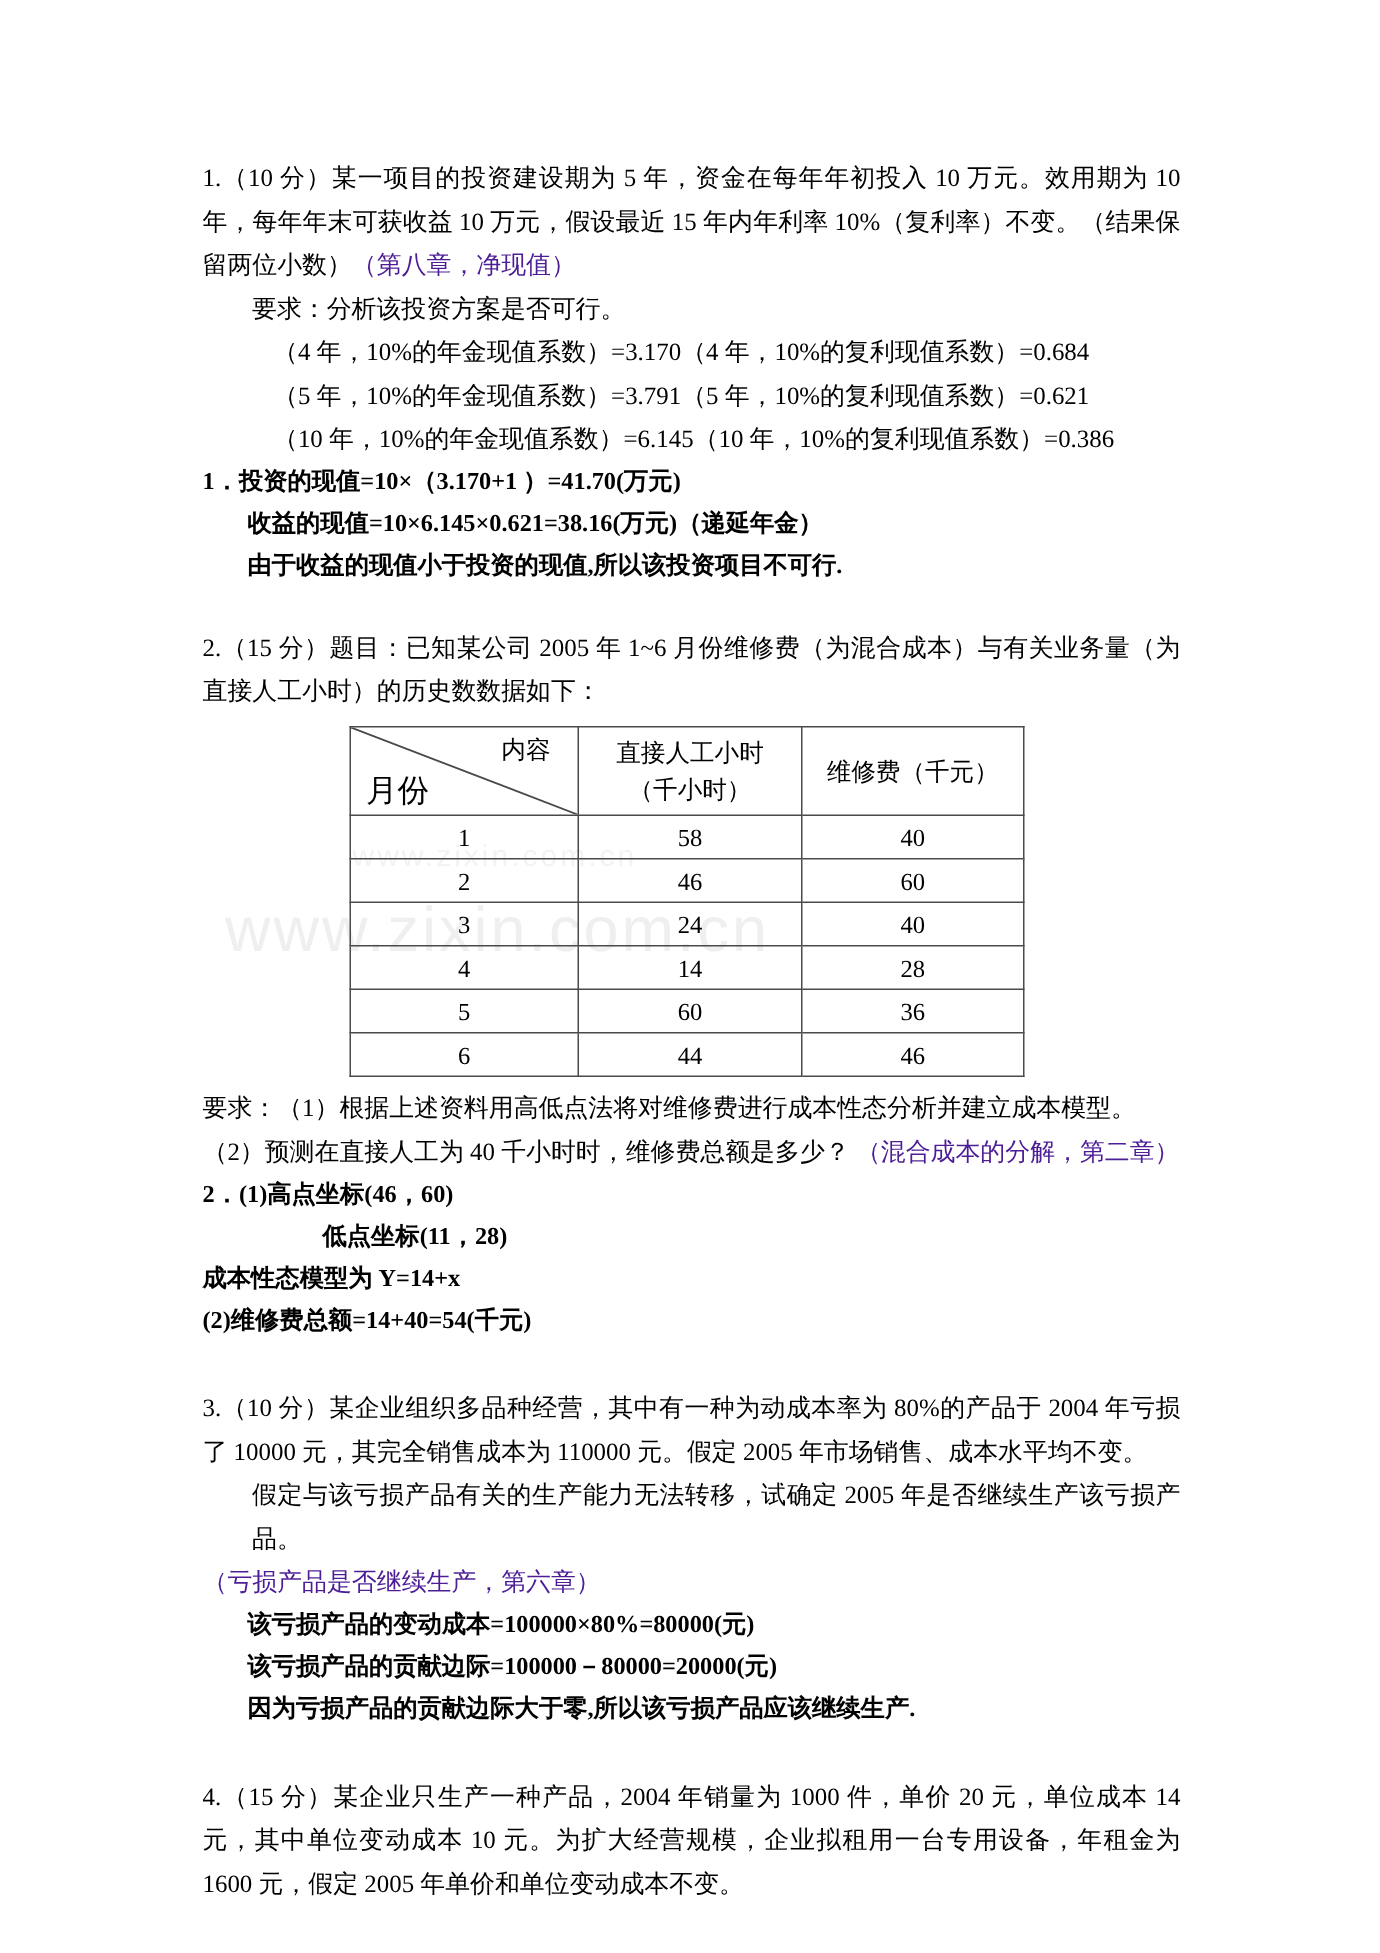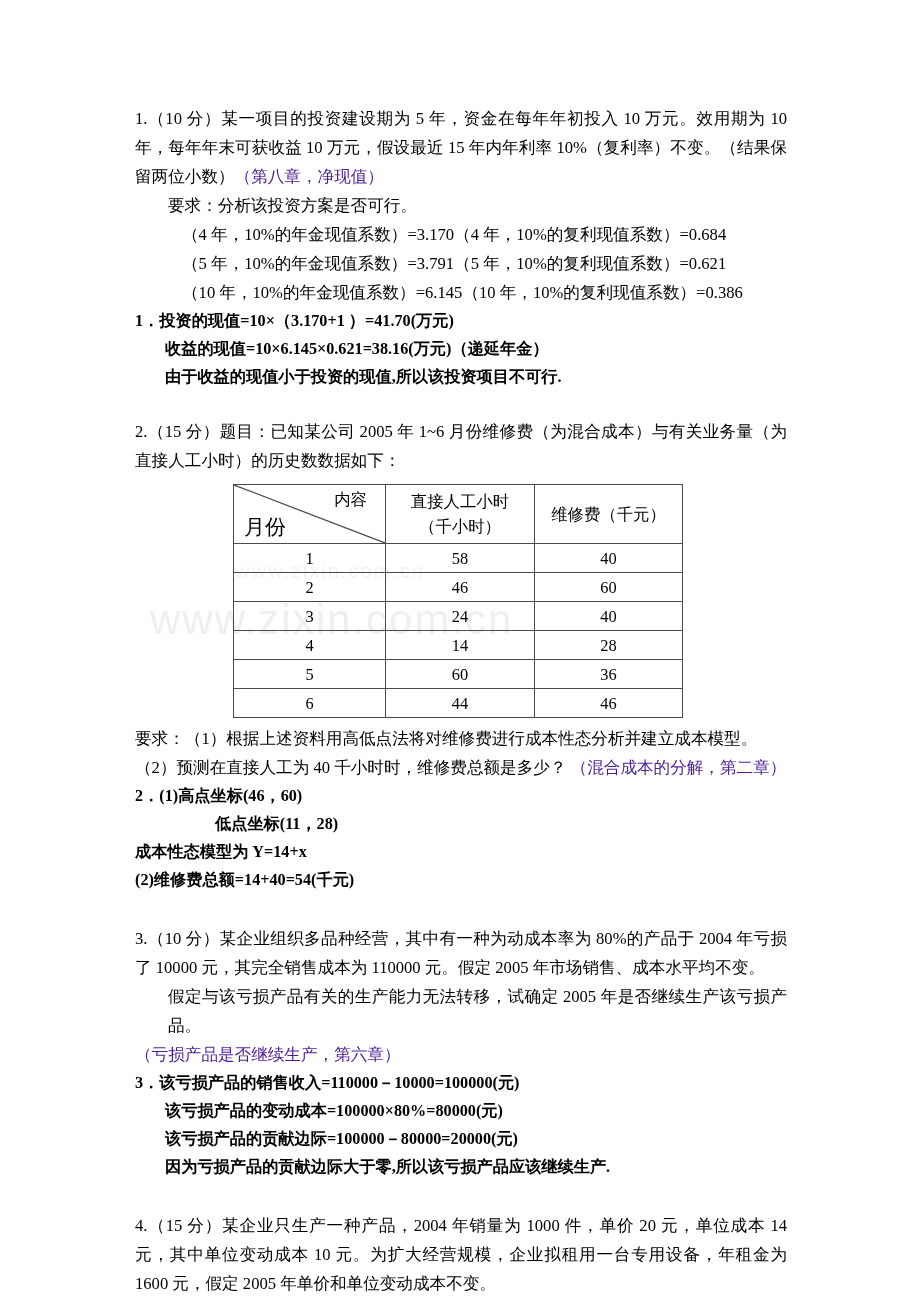--- a/index.html
+++ b/index.html
@@ -233,21 +233,20 @@
       <div class="ans pad0">(2)维修费总额=14+40=54(千元)</div>
     </div>
 
     <div class="gap-lg"></div>
 
     <div class="q-block">
       <div class="ln">3.（10 分）某企业组织多品种经营，其中有一种为动成本率为 80%的产品于 2004 年亏损了 10000 元，其完全销售成本为 110000 元。假定 2005 年市场销售、成本水平均不变。</div>
       <div class="ln indent1">假定与该亏损产品有关的生产能力无法转移，试确定 2005 年是否继续生产该亏损产品。</div>
       <div class="ln red nowrap">（亏损产品是否继续生产，第六章）</div>
 
-      <div class="ans pad0">3．该亏损产品的销售收入=110000－10000=100000(元)</div>
       <div class="ans pad1">该亏损产品的变动成本=100000×80%=80000(元)</div>
       <div class="ans pad1">该亏损产品的贡献边际=100000－80000=20000(元)</div>
       <div class="ans pad1">因为亏损产品的贡献边际大于零,所以该亏损产品应该继续生产.</div>
     </div>
 
     <div class="gap-lg"></div>
 
     <div class="q-block">
       <div class="ln"><span>4.（15 分）某企业只生产一种产品，2004 年销量为 1000 件，单价 20 元，单位成本 14 元，其中单位变动成本 10 元。为扩大经营规模，企业拟租用一台专用设备，年租金为 1600 元，假定 2005 年单价和单位变动成本不变。</span></div>
 

